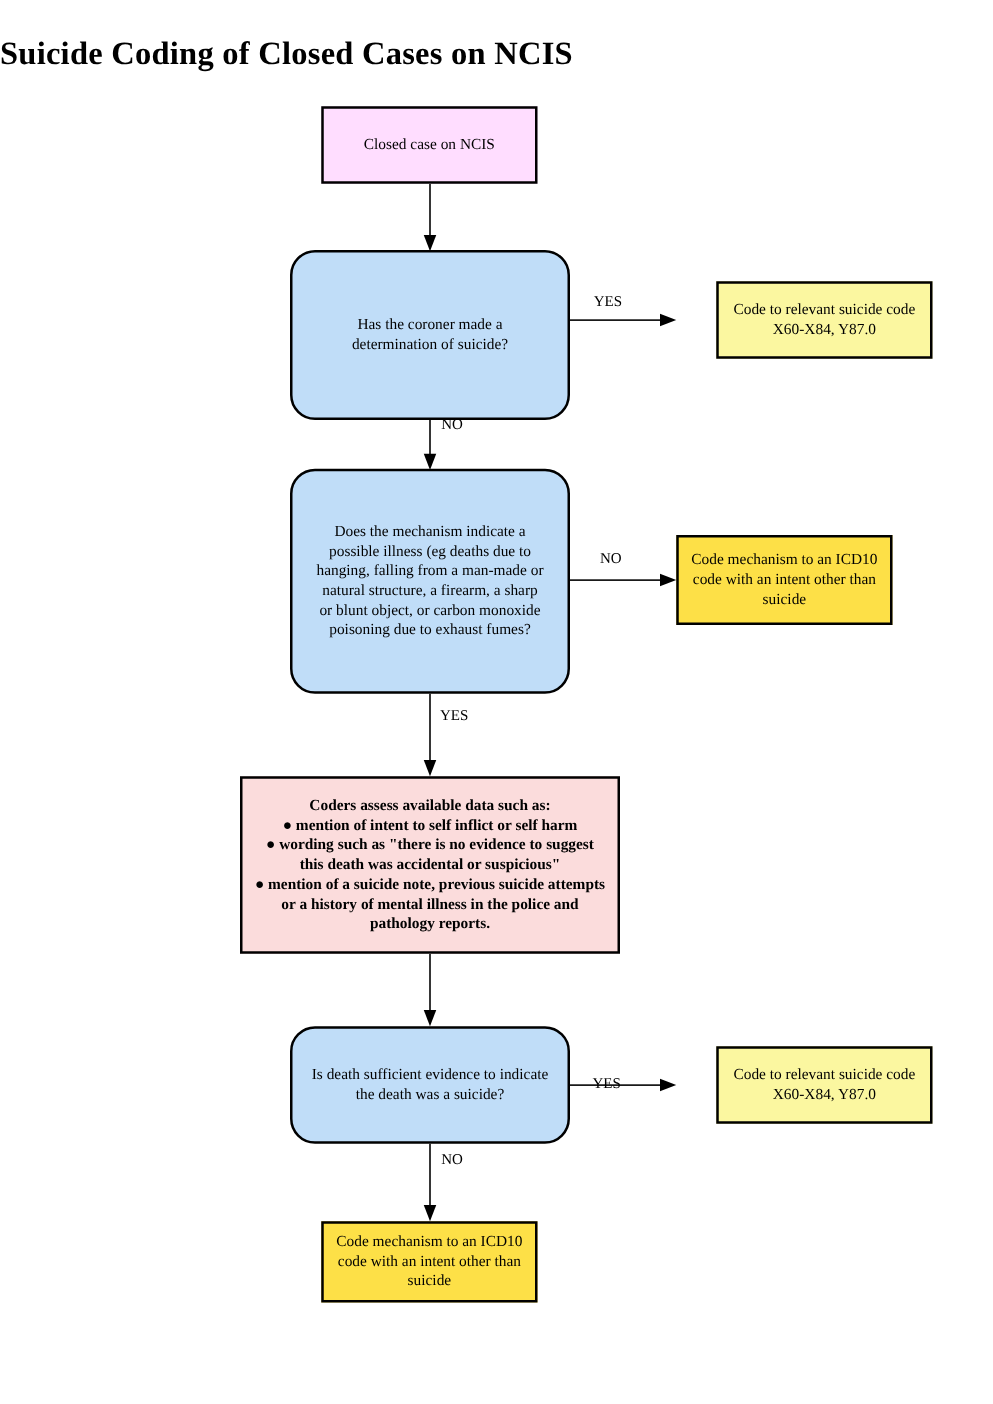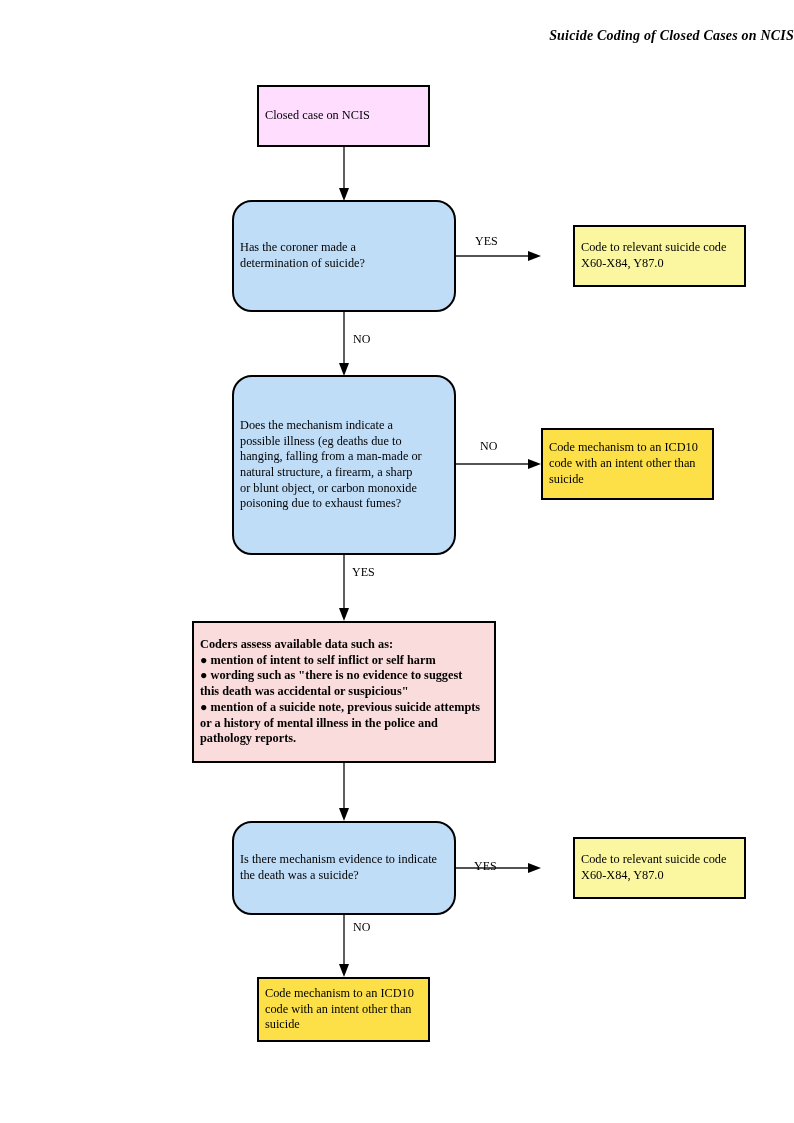--- a/index.html
+++ b/index.html
@@ -24,37 +24,36 @@
     width: 794px;
     height: 1123px;
   }
 
   
   .chart-title {
     position: absolute;
     left: 0;
     top: 28px;
     width: 794px;
-    text-align: right;
+    text-align: left;
     font-family: "Liberation Serif", "DejaVu Serif", serif;
     font-weight: bold;
-    font-size: 14px;
+    font-size: 26px;
     letter-spacing: 0.2px;
-    font-style: italic;
   }
 
   
   .node {
     position: absolute;
     box-sizing: border-box;
     border: 2px solid #000000;
     display: flex;
     align-items: center;
     justify-content: center;
-    text-align: left;
+    text-align: center;
     font-size: 12.3px;
     line-height: 1.28;
     padding: 17px 6px;
   }
   .node .node-text {
     display: block;
     width: 100%;
     white-space: pre-line;
   }
 
@@ -125,21 +124,21 @@
     <polygon class="connector-head" points="344,977 339,964 349,964"></polygon>
   </g>
 </svg>
 
 <div class="chart-title">Suicide Coding of Closed Cases on NCIS</div>
 
 <div class="node terminator-pink" style="left:257px; top:85px; width:173px; height:62px;">
   <span class="node-text">Closed case on NCIS</span>
 </div>
 
-<div class="node decision" style="left:232px; top:200px; width:224px; height:112px;">
+<div class="node decision" style="left:232px; top:200px; width:224px; height:136px;">
   <span class="node-text">Has the coroner made a
 determination of suicide?</span>
 </div>
 
 <div class="node action-yellow" style="left:541px; top:225px; width:173px; height:62px;">
   <span class="node-text">Code to relevant suicide code
 X60-X84, Y87.0</span>
 </div>
 
 <div class="node decision" style="left:232px; top:375px; width:224px; height:180px;">
@@ -161,21 +160,21 @@
   <span class="node-text">Coders assess available data such as:
 ● mention of intent to self inflict or self harm
 ● wording such as "there is no evidence to suggest
 this death was accidental or suspicious"
 ● mention of a suicide note, previous suicide attempts
 or a history of mental illness in the police and
 pathology reports.</span>
 </div>
 
 <div class="node decision" style="left:232px; top:821px; width:224px; height:94px;">
-  <span class="node-text">Is there mechanism evidence to indicate
+  <span class="node-text">Is death sufficient evidence to indicate
 the death was a suicide?</span>
 </div>
 
 <div class="node action-yellow" style="left:541px; top:837px; width:173px; height:62px;">
   <span class="node-text">Code to relevant suicide code
 X60-X84, Y87.0</span>
 </div>
 
 <div class="node action-green" style="left:257px; top:977px; width:173px; height:65px;">
   <span class="node-text">Code mechanism to an ICD10

